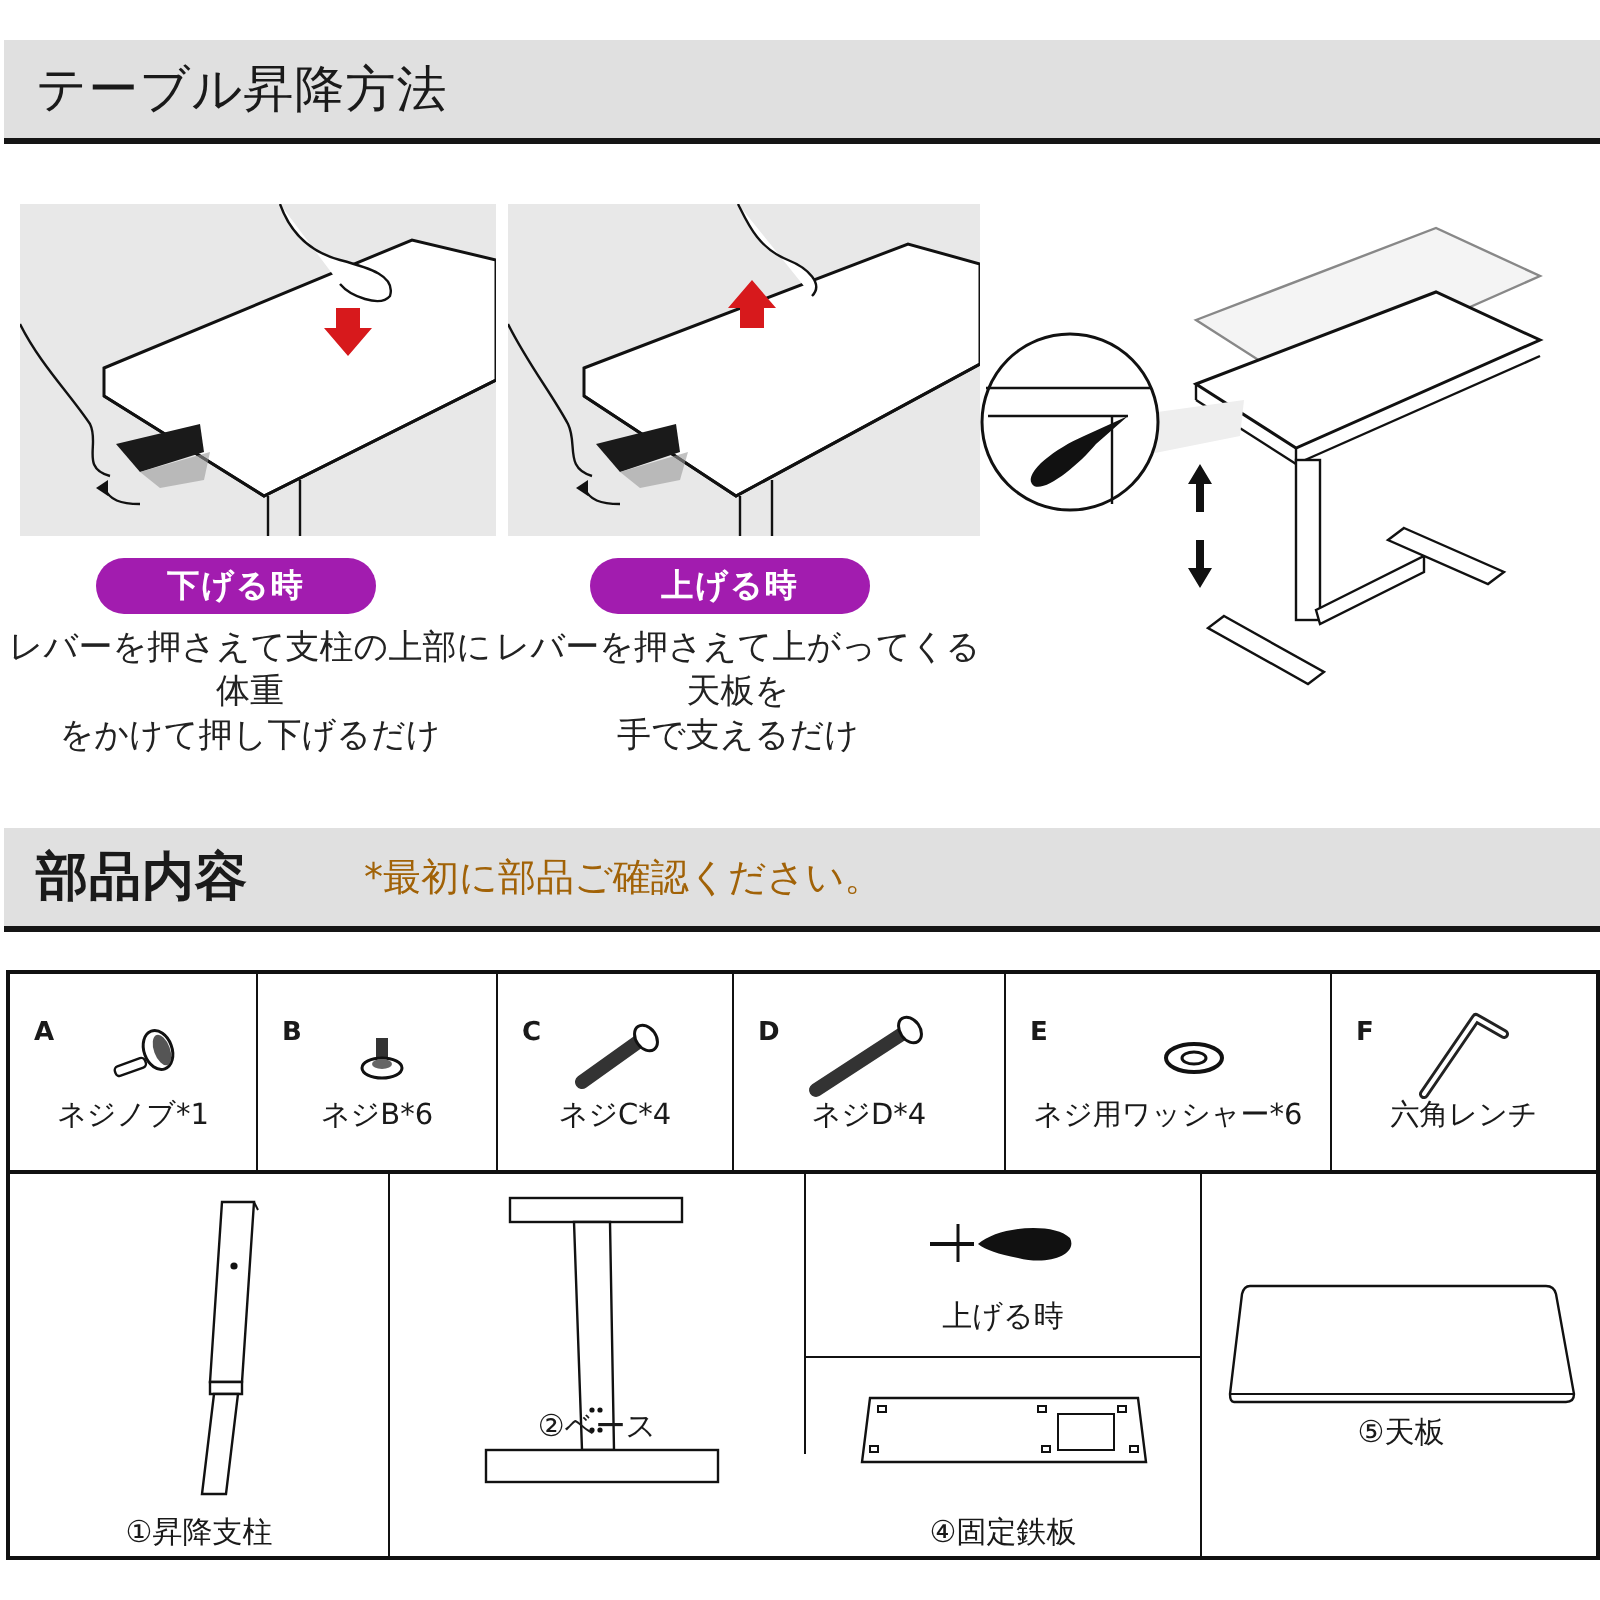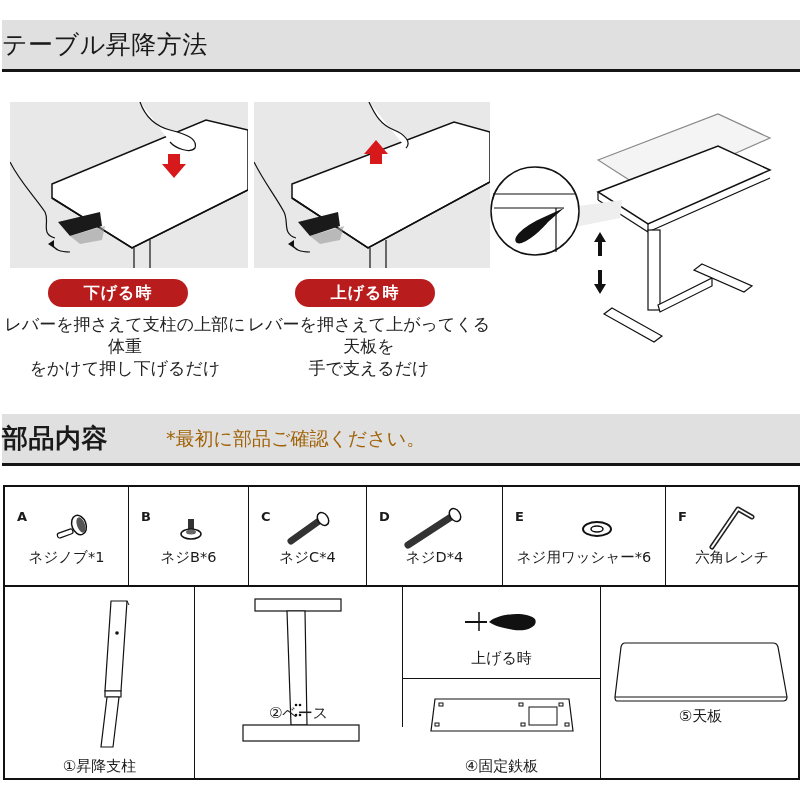--- a/index.html
+++ b/index.html
@@ -2,29 +2,29 @@
 <html><head>
   <meta charset="utf-8">
   <style>
     * { box-sizing: border-box; margin: 0; padding: 0; }
     html, body { width: 800px; height: 800px; background: #ffffff; overflow: hidden; }
     body { position: relative; font-family: "DejaVu Sans", "Liberation Sans", sans-serif; color: #1a1a1a; }
 
     .section-header {
       position: absolute; left: 2px; width: 798px; height: 52px;
       background: #e0e0e0; border-bottom: 3px solid #151515;
-      display: flex; align-items: center; 
+      display: flex; align-items: center; padding-left: 16px;
     }
     .section-header .title { font-size: 25px; letter-spacing: 0.5px; color: #1a1a1a; }
     .section-header.parts .title { font-weight: bold; font-size: 26px; }
     .section-header .note { font-size: 19px; margin-left: 14px; color: #a16207; }
 
     .illus { position: absolute; }
     .pill {
-      position: absolute; height: 28px; background: #b91c1c; color: #fff;
+      position: absolute; height: 28px; background: #a21caf; color: #fff;
       border-radius: 14px; display: flex; align-items: center; justify-content: center;
       font-size: 16px; font-weight: bold; letter-spacing: 1px;
     }
     .caption {
       position: absolute; text-align: center; font-size: 17px; line-height: 22px; color: #222;
     }
 
     .grid-top {
       position: absolute; left: 3px; top: 485px; width: 797px; height: 102px;
       display: flex; border: 2px solid #111;

